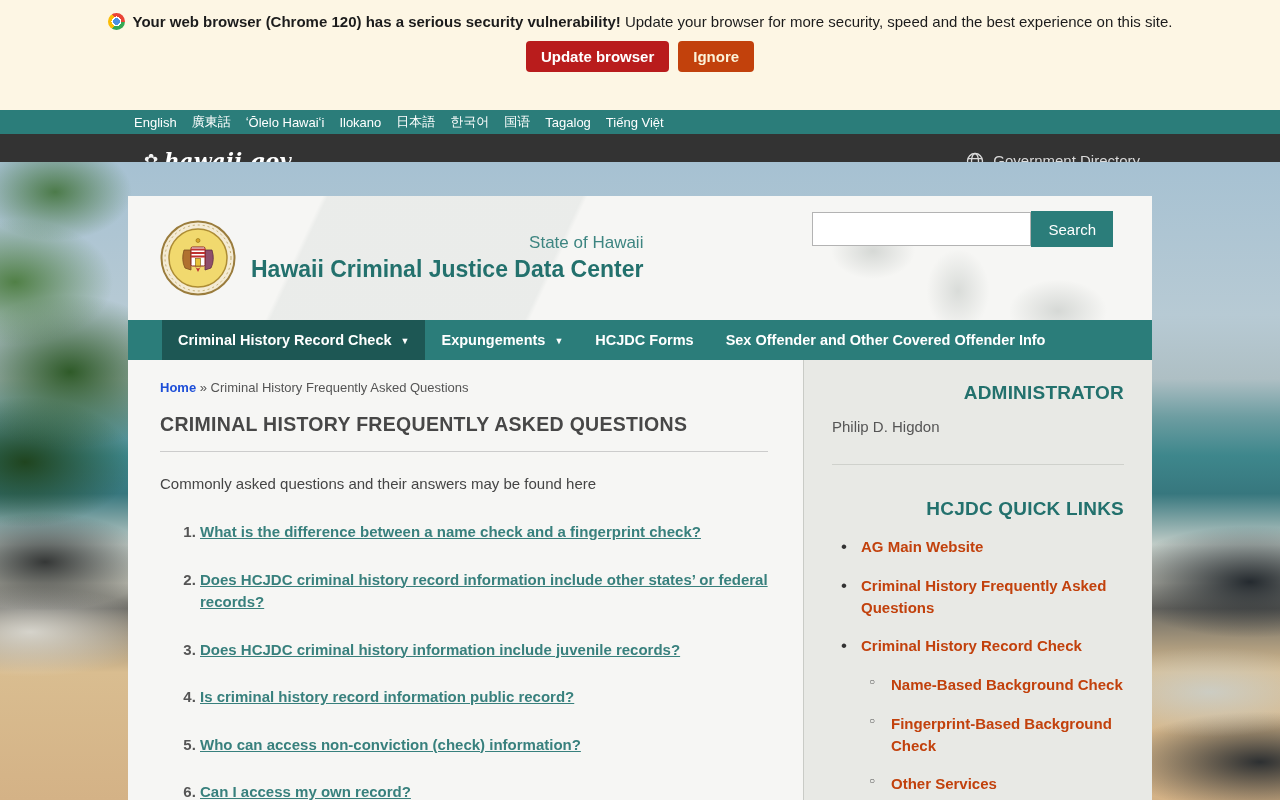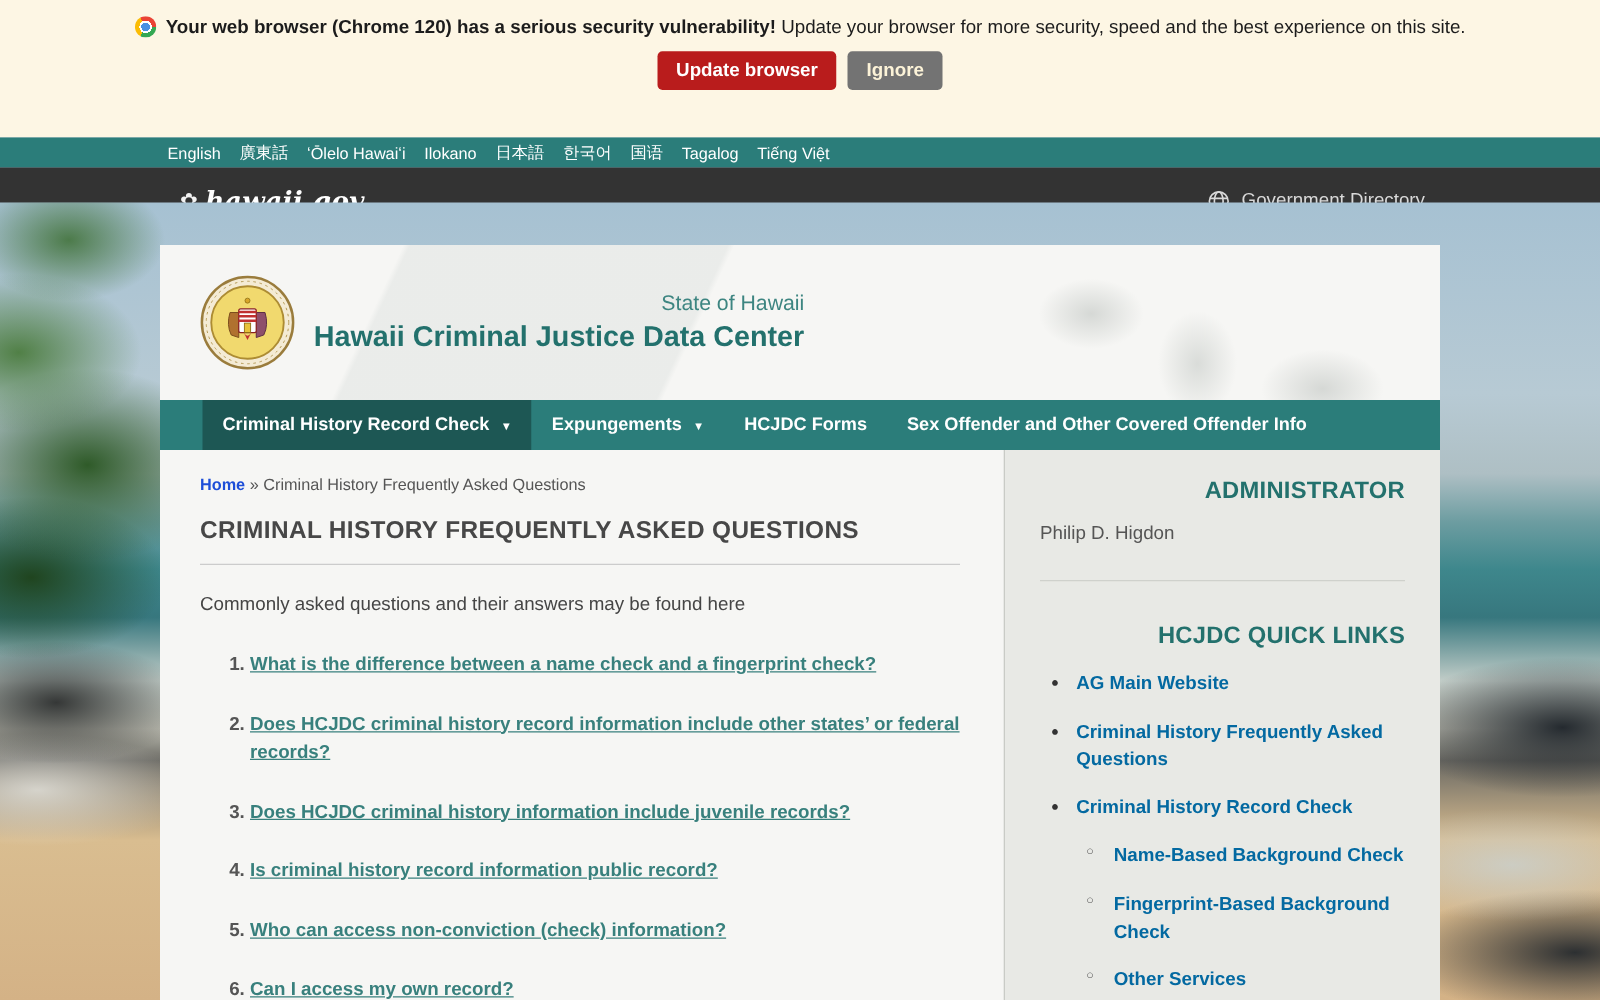--- a/index.html
+++ b/index.html
@@ -11,21 +11,21 @@
   .banner { height:110px; background:#fdf6e4; text-align:center; padding-top:13px; }
   .banner-line { display:flex; justify-content:center; align-items:center; gap:8px; font-size:15px; color:#1c1c1c; }
   .chrome-icon { width:17px; height:17px; border-radius:50%; flex:0 0 auto;
     background:
       radial-gradient(circle at 50% 50%, #4a90e2 0 3.5px, #ffffff 3.5px 5px, rgba(0,0,0,0) 5px),
       conic-gradient(from -30deg, #ea4335 0 120deg, #34a853 0 240deg, #fbbc05 0 360deg); }
   .banner-line b { font-weight:bold; }
   .banner-buttons { margin-top:11px; display:flex; justify-content:center; gap:9px; }
   .btn { display:inline-block; font-size:15px; font-weight:bold; padding:7px 15px; border-radius:4px; border:none; }
   .btn-update { background:#b91c1c; color:#ffffff; }
-  .btn-ignore { background:#737373; color:#fcf3d8; }
+  .btn-ignore { background:#c2410c; color:#fcf3d8; }
 
   
   .lang-bar { height:24px; background:#2b7d7a; }
   .lang-inner { width:1024px; margin:0 auto; height:100%; display:flex; align-items:center; gap:15px; padding-left:6px; }
   .lang-link { color:#ffffff; font-size:13px; white-space:nowrap; }
 
   
   .top-header { height:53px; background:#333333; }
   .top-inner { width:1024px; margin:0 auto; height:100%; display:flex; align-items:center; justify-content:space-between; padding:0 12px 0 16px; }
   .hi-logo { display:flex; align-items:center; gap:6px; color:#ffffff; }
@@ -85,21 +85,21 @@
   .intro { margin-top:23px; font-size:15px; color:#454545; }
   ol.faq { margin-top:29px; padding-left:40px; font-size:15px; color:#555555;font-weight:bold; }
   ol.faq li { margin-bottom:25px; line-height:1.5; }
   ol.faq a { color:#38807d; text-decoration:underline; }
 
   .side-heading { color:#23716d; font-size:19px; font-weight:bold; letter-spacing:.2px;text-align:right; }
   .admin-name { margin-top:14px; font-size:15px; color:#555555; }
   .side-divider { border:none; border-top:1px solid #cfd1cc; margin:29px 0 33px; }
   ul.quick-links { list-style:none; margin-top:16px; }
   ul.quick-links li { position:relative; line-height:1.45; margin-bottom:17px; font-size:15px; }
-  ul.quick-links li a { color:#0369a1; font-weight:bold; }
+  ul.quick-links li a { color:#c2410c; font-weight:bold; }
   ul.quick-links li.lvl1 { padding-left:29px; }
   ul.quick-links li.lvl1::before { content:"\2022"; position:absolute; left:9px; top:-1px; color:#333333; font-size:17px; }
   ul.quick-links li.lvl2 { padding-left:59px; }
   ul.quick-links li.lvl2::before { content:"\25CB"; position:absolute; left:37px; top:1px; color:#555555; font-size:10px; }
 </style>
 </head>
 <body>
 
 <div class="banner">
   <div class="banner-line">
@@ -158,20 +158,24 @@
       <rect x="31" y="27" width="14" height="19" rx="1.5" fill="#ffffff" stroke="#8a2020" stroke-width="1"></rect>
       <path d="M31 29.5h14M31 33h14M31 36.5h14" stroke="#c03030" stroke-width="2"></path>
       <rect x="35.5" y="38.5" width="5" height="7.5" fill="#e8c23a" stroke="#8a6a10" stroke-width="0.7"></rect>
       <path d="M35 46 q3 5 6 0 l-3 6 z" fill="#c03030"></path>
       <circle cx="38" cy="20.5" r="2" fill="#d8a62a" stroke="#8a6a10" stroke-width="0.6"></circle>
     </svg>
     <div class="titles">
       <div class="agency">State of Hawaii</div>
       <div class="site-title">Hawaii Criminal Justice Data Center</div>
     </div>
+    <div class="search">
+      <input type="text" value="" style="">
+      <button>Search</button>
+    </div>
   </div>
 
   <div class="nav">
       <a class="nav-item active">
         <span>Criminal History Record Check</span>
         <span class="caret">▼</span>
       </a>
       <a class="nav-item">
         <span>Expungements</span>
         <span class="caret">▼</span>

